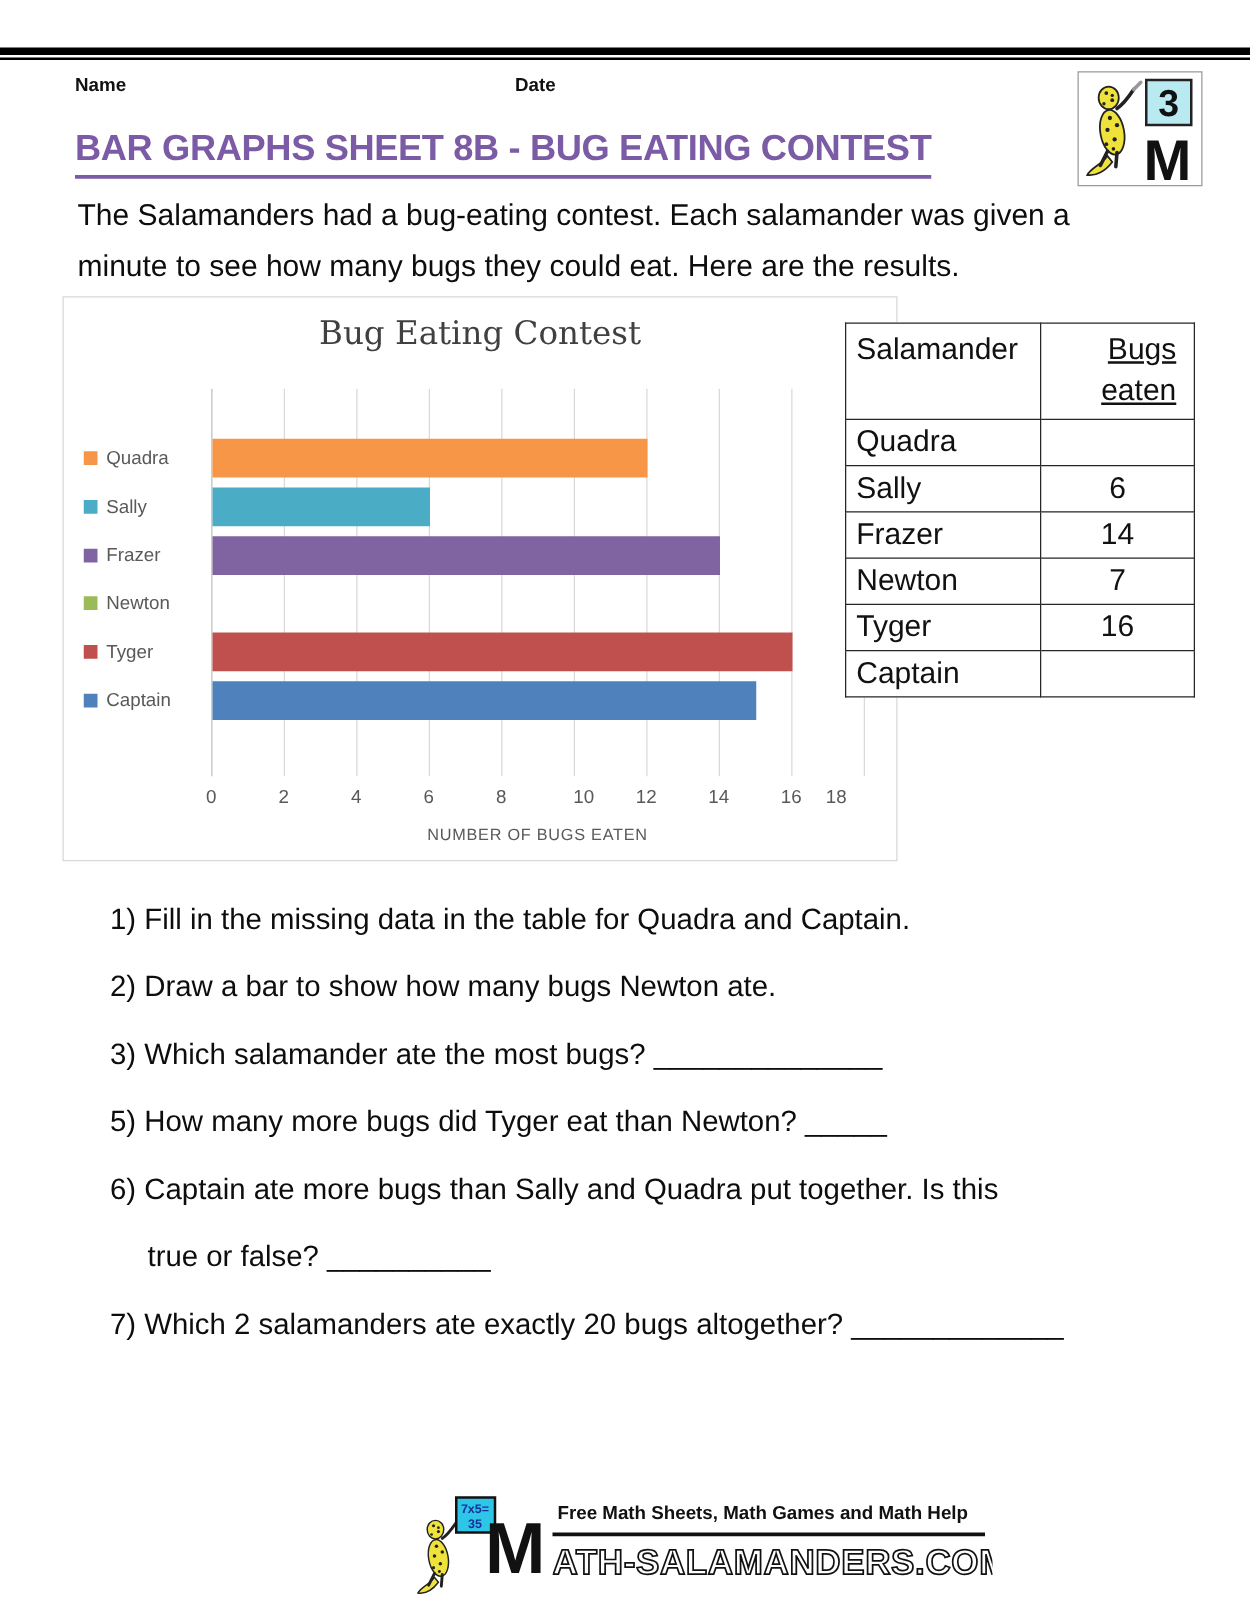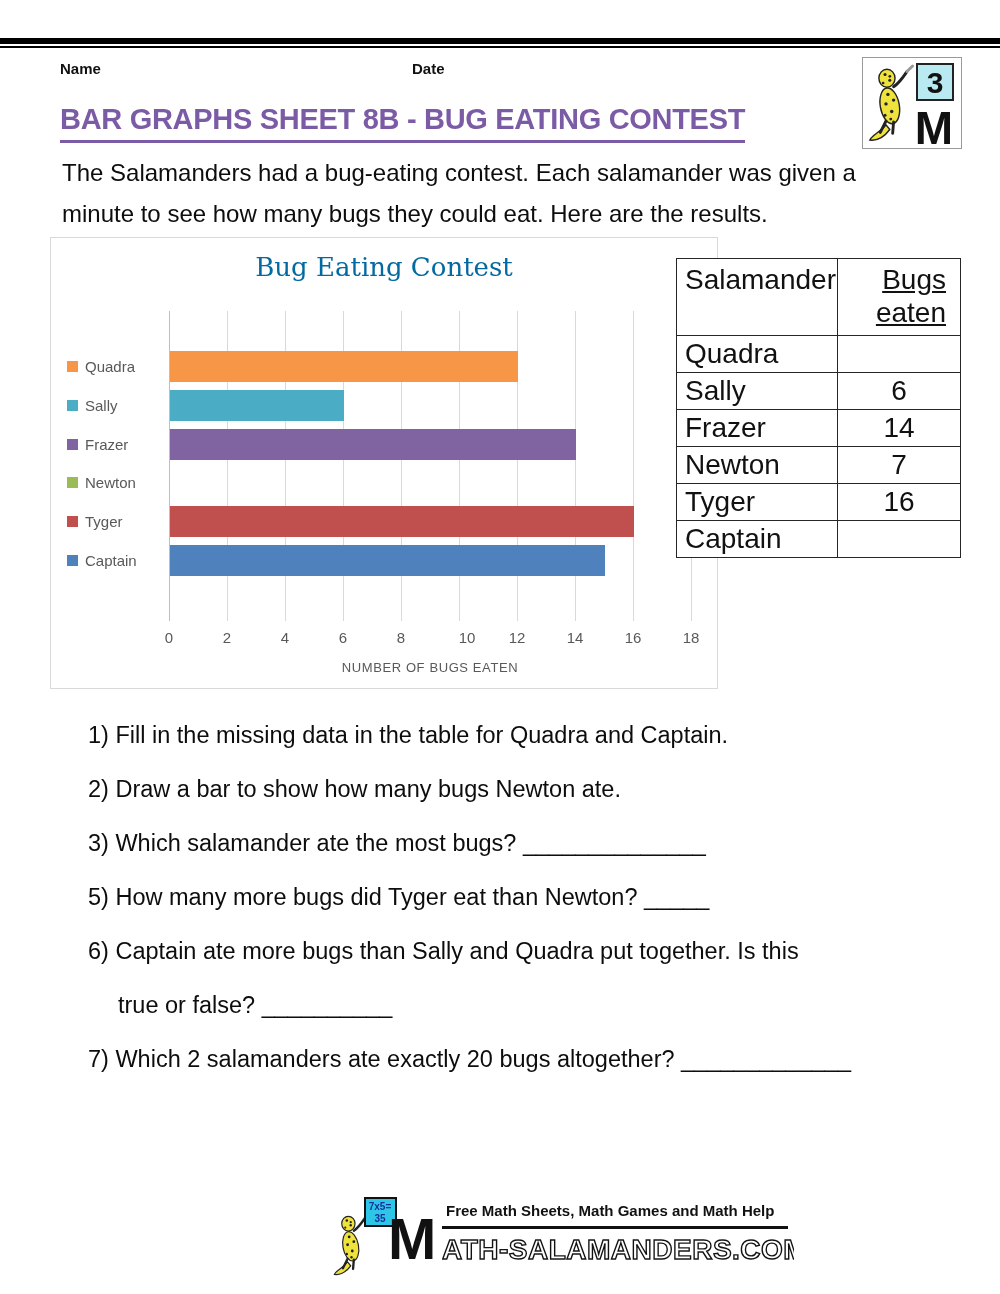--- a/index.html
+++ b/index.html
@@ -39,21 +39,21 @@
     font-size:24px; line-height:41px; color:#0d0d0d;
   }
 
   
   .chart-panel {
     position:absolute; left:50px; top:237px; width:668px; height:452px;
     border:1px solid #d9d9d9; background:#fff; box-sizing:border-box;
   }
   .chart-title {
     position:absolute; top:14px; left:0; width:100%; text-align:center;
-    font-family:"DejaVu Serif", serif; font-size:26px; color:#0369a1;
+    font-family:"DejaVu Serif", serif; font-size:26px; color:#404040;
   }
   .plot { position:absolute; left:118px; top:73px; width:522px; height:310px; }
   .gridline { position:absolute; top:0; width:1px; height:310px; background:#d9d9d9; }
   .gridline.axis0 { background:#bfbfbf; }
   .bar { position:absolute; left:1px; height:31px; }
   .xtick {
     position:absolute; top:318px; transform:translateX(-50%);
     font-size:15px; color:#595959;
   }
   .xlabel {
@@ -65,21 +65,21 @@
     font-size:15px; color:#595959; white-space:nowrap;
   }
   .legend-item .swatch { width:11px; height:11px; margin-right:7px; flex:none; }
 
   
   .data-table {
     position:absolute; left:676px; top:258px; border-collapse:collapse;
     table-layout:fixed; background:#fff;
   }
   .data-table th, .data-table td {
-    border:1.5px solid #262626; font-size:28px; font-weight:400;
+    border:1.5px solid #262626; font-size:24px; font-weight:400;
     overflow:hidden;
   }
   .data-table th { height:71px; vertical-align:top; line-height:33px; padding-top:4px; }
   .th-salamander { text-align:left; padding-left:8px; }
   .th-bugs { text-align:right; padding-left:14px; padding-right:14px;text-decoration:underline; }
   .data-table td { height:34px; }
   .cell-name { text-align:left; padding-left:8px; }
   .cell-value { text-align:center; }
 
   
@@ -194,21 +194,21 @@
       <div id="xticks">
           <div class="xtick" style="left: 0px;">0</div>
           <div class="xtick" style="left: 58px;">2</div>
           <div class="xtick" style="left: 116px;">4</div>
           <div class="xtick" style="left: 174px;">6</div>
           <div class="xtick" style="left: 232px;">8</div>
           <div class="xtick" style="left: 298px;">10</div>
           <div class="xtick" style="left: 348px;">12</div>
           <div class="xtick" style="left: 406px;">14</div>
           <div class="xtick" style="left: 464px;">16</div>
-          <div class="xtick" style="left: 522px;">18</div>
+          <div class="xtick" style="left: 500px;">18</div>
         </div>
       <div class="xlabel">NUMBER OF BUGS EATEN</div>
     </div>
   </div>
 
   <table class="data-table">
     <colgroup>
         <col style="width:156px">
         <col style="width:123px">
       </colgroup>

